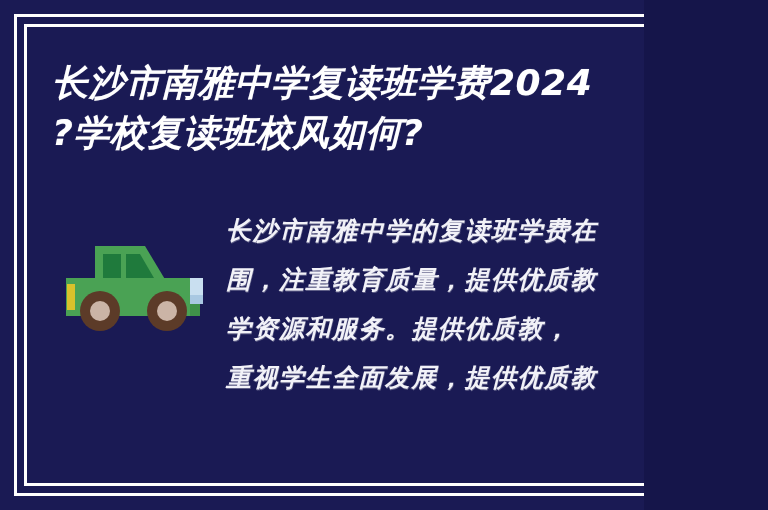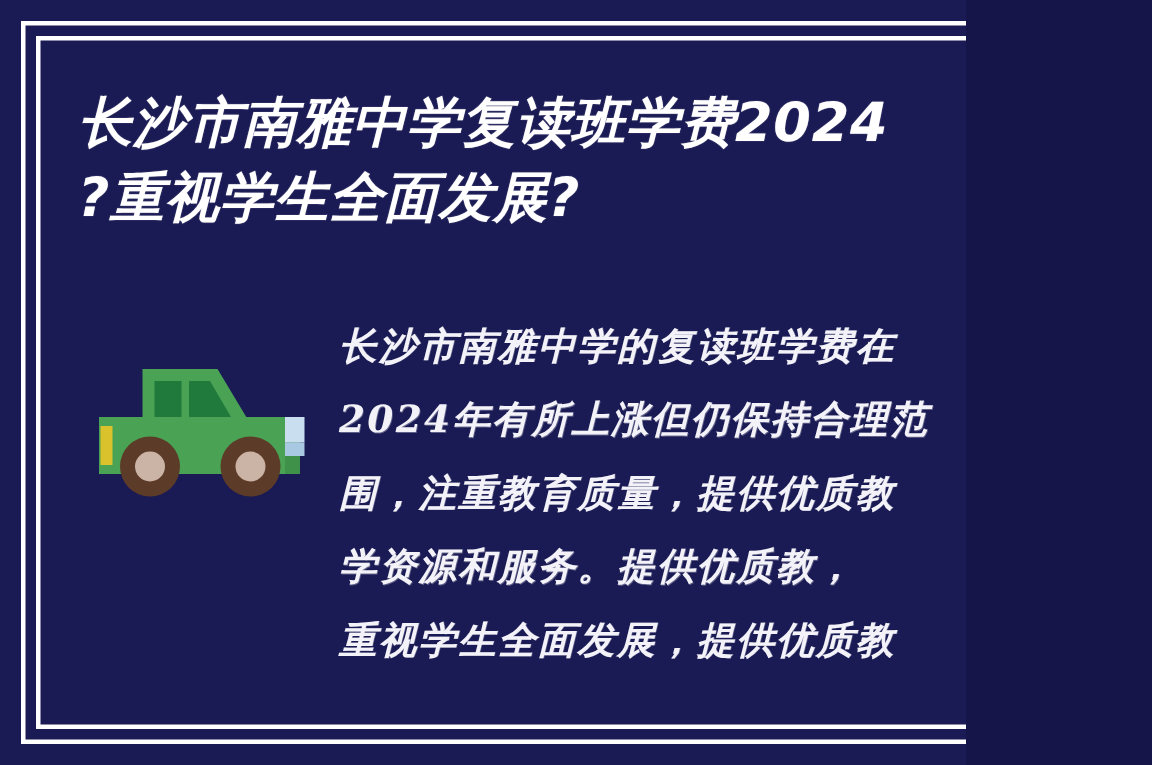--- a/index.html
+++ b/index.html
@@ -81,21 +81,21 @@
 </head>
 <body>
 
 <div id="stage">
 
   <div class="frame-outer"></div>
   <div class="frame-inner"></div>
 
   <div class="title-block">
     <div class="title-line">长沙市南雅中学复读班学费2024</div>
-    <div class="title-line">?重视学生全面发展?</div>
+    <div class="title-line">?学校复读班校风如何?</div>
   </div>
 
   <div class="truck-wrap">
     <svg viewBox="0 0 152 108" xmlns="http://www.w3.org/2000/svg">
 
       <path d="M33 14 L83 14 L104 49 L33 49 Z" fill="#4aa254"></path>
 
       <rect x="41" y="22" width="18" height="24" fill="#1f7a3c"></rect>
       <path d="M64 22 L78 22 L92 46 L64 46 Z" fill="#1f7a3c"></path>
 
@@ -111,19 +111,18 @@
       <circle cx="38" cy="79" r="20" fill="#5c3b28"></circle>
       <circle cx="38" cy="79" r="10" fill="#cbb4a6"></circle>
 
       <circle cx="105" cy="79" r="20" fill="#5c3b28"></circle>
       <circle cx="105" cy="79" r="10" fill="#cbb4a6"></circle>
     </svg>
   </div>
 
   <div class="body-block">
     <div class="body-line">长沙市南雅中学的复读班学费在</div>
-    <div class="body-line">2024年有所上涨但仍保持合理范</div>
     <div class="body-line">围，注重教育质量，提供优质教</div>
     <div class="body-line">学资源和服务。提供优质教，</div>
     <div class="body-line">重视学生全面发展，提供优质教</div>
   </div>
 
 </div>
 
 </body></html>

